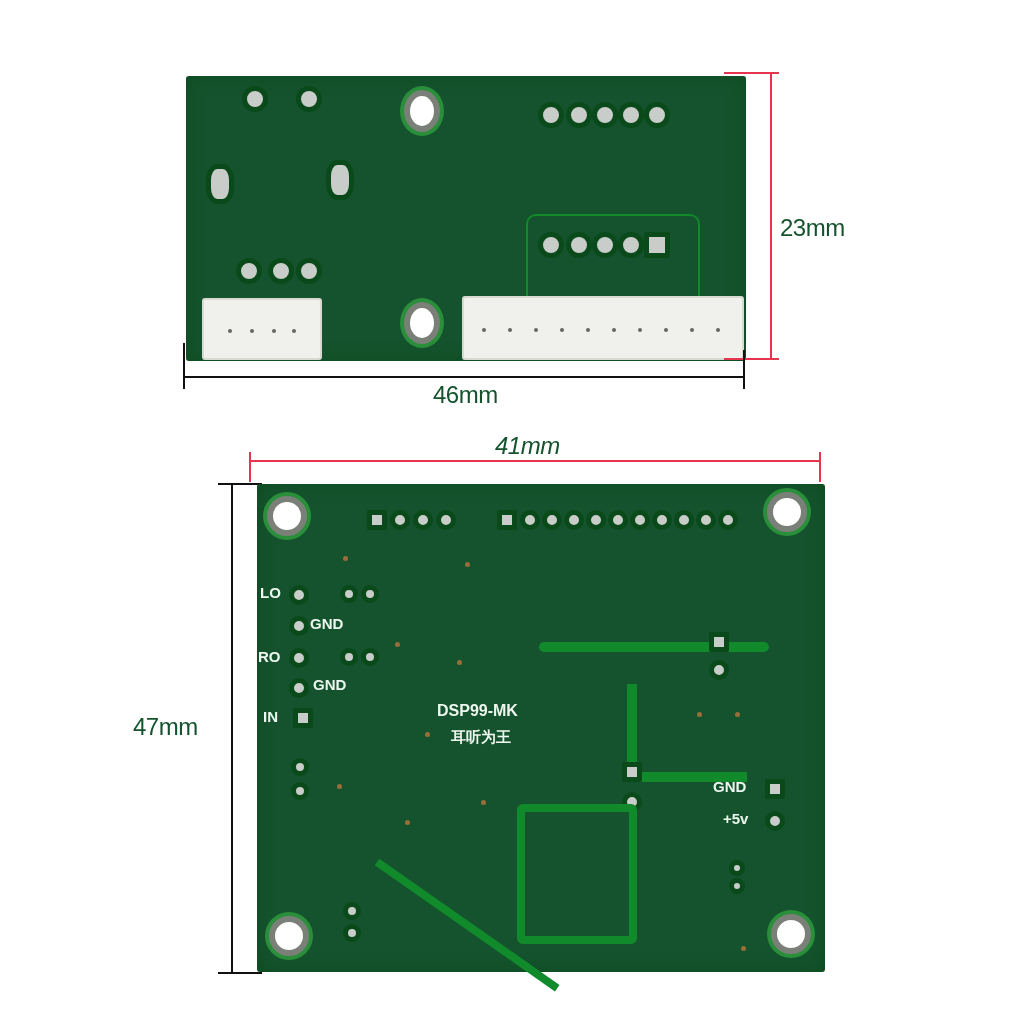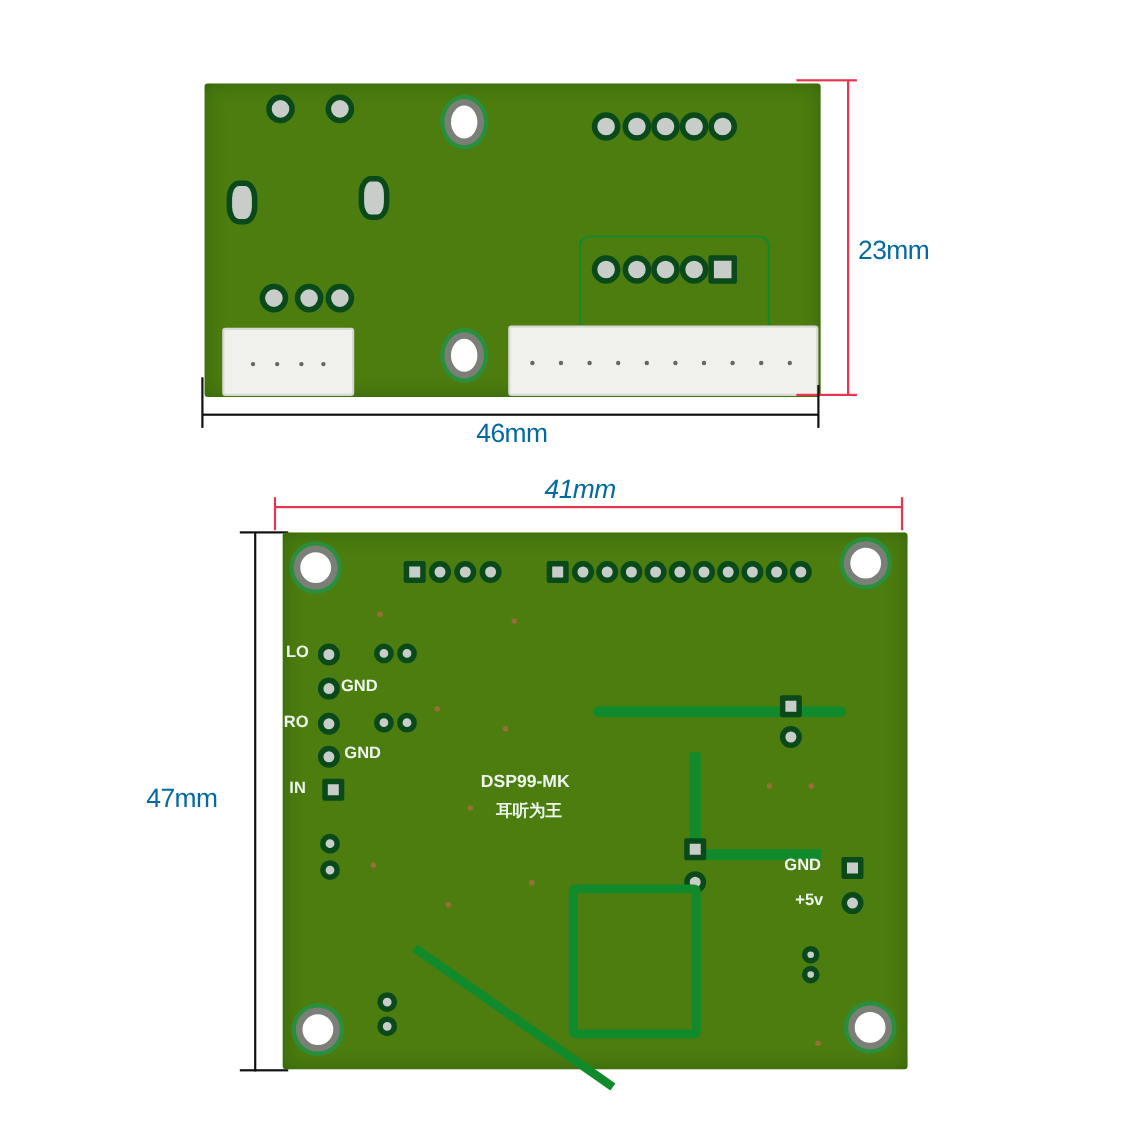--- a/index.html
+++ b/index.html
@@ -1,19 +1,19 @@
 <!DOCTYPE html>
 <html><head>
 <meta charset="utf-8">
 <style>
   html,body{margin:0;padding:0;background:#fff;}
   body{width:1024px;height:1024px;position:relative;overflow:hidden;font-family:"Liberation Sans",sans-serif;}
   .abs{position:absolute;}
-  .pcb{position:absolute;background:#4d7c0f;border-radius:3px;box-shadow:inset 0 0 18px rgba(0,60,10,0.35);}
-  .dimtext{position:absolute;font-size:24px;color:#0369a1;letter-spacing:-0.5px;}
+  .pcb{position:absolute;background:#14532d;border-radius:3px;box-shadow:inset 0 0 18px rgba(0,60,10,0.35);}
+  .dimtext{position:absolute;font-size:24px;color:#14532d;letter-spacing:-0.5px;}
   .silk{position:absolute;color:#eef7ef;font-weight:bold;font-size:15px;}
   .pad{position:absolute;width:16px;height:16px;border-radius:50%;background:#c9cdc9;border:5px solid #0a4a1a;box-sizing:content-box;}
   .pad.sq{border-radius:2px;}
   .hole{position:absolute;border-radius:50%;background:#fff;border:6px solid #7a7f78;box-shadow:0 0 0 4px #2a8f3a;}
   .conn{position:absolute;background:#f0f1ec;border:2px solid #d8dad2;border-radius:3px;}
   .conn .pin{position:absolute;width:4px;height:4px;background:#666;border-radius:50%;top:50%;}
   .via{position:absolute;width:5px;height:5px;border-radius:50%;background:#9a6e3a;}
 </style>
 </head>
 <body>

